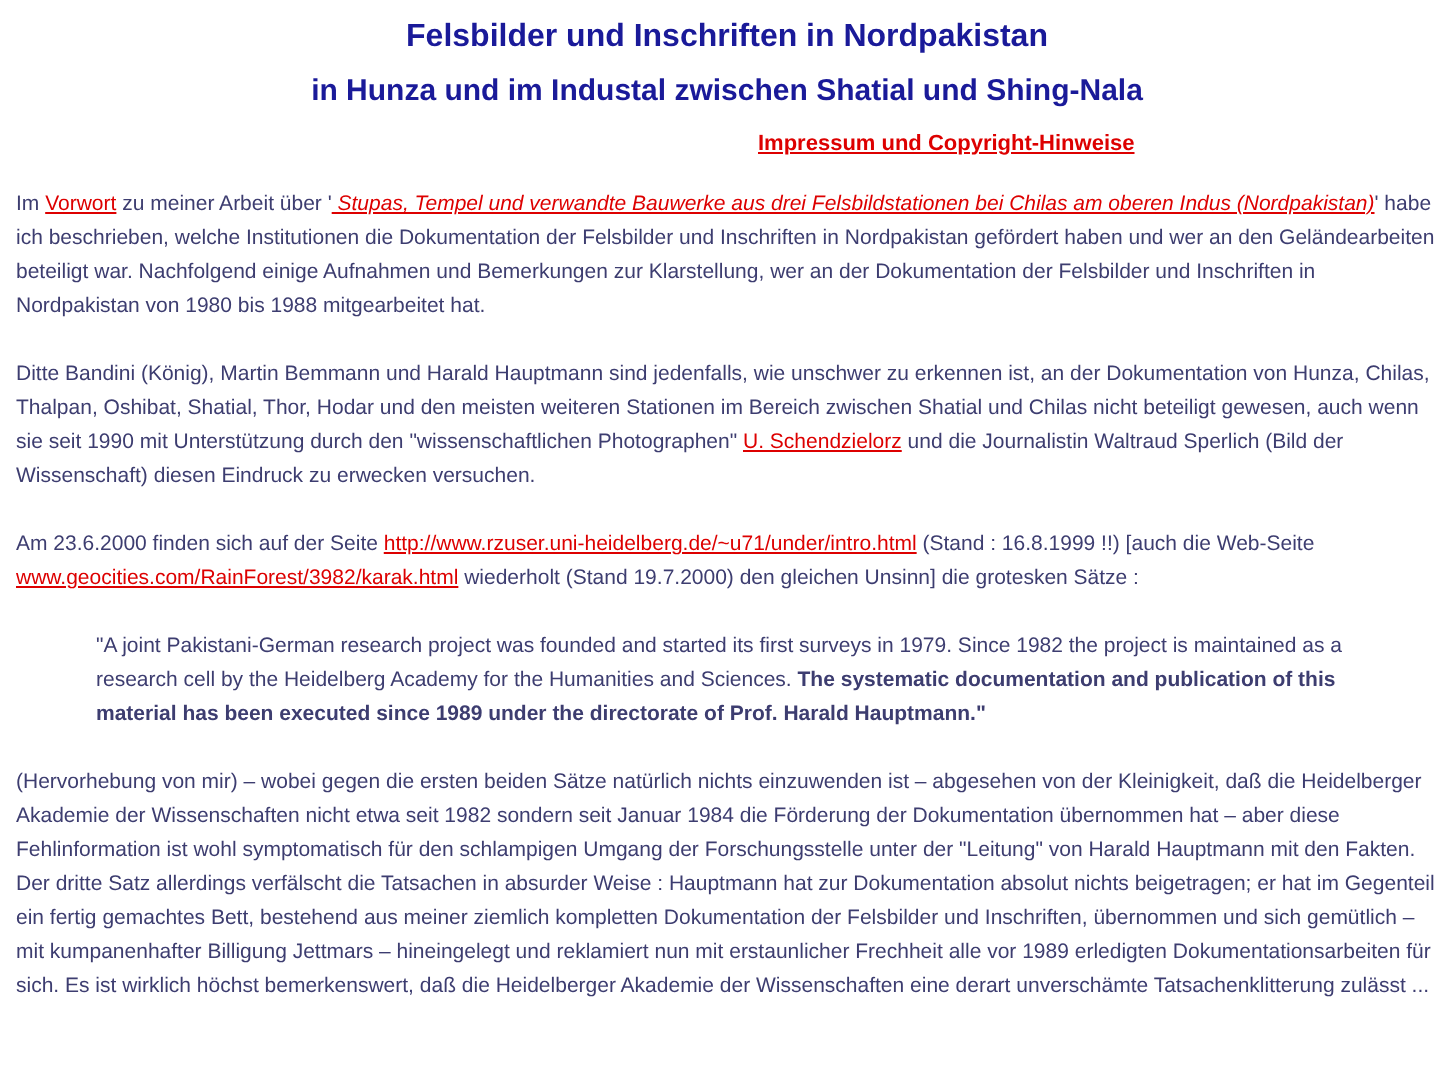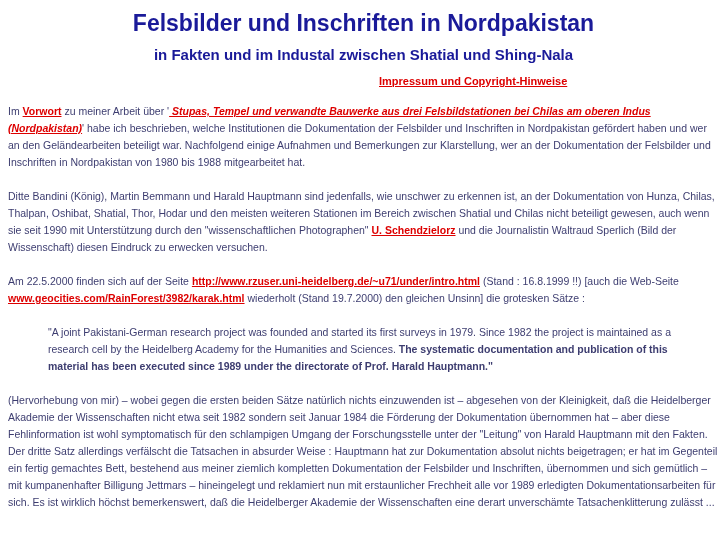--- a/index.html
+++ b/index.html
@@ -15,21 +15,21 @@
     height: 545px;
     overflow: hidden;
     background: var(--page-bg);
     font-family: "Liberation Sans", "DejaVu Sans", sans-serif;
   }
   .page { padding: 0 8px; }
 
   header { text-align: center; padding-top: 10px; }
   .title {
     color: var(--title-blue);
-    font-size: 23px;
+    font-size: 16px;
     font-weight: bold;
     margin: 0;
     letter-spacing: 0;
   }
   .subtitle {
     color: var(--title-blue);
     font-size: 15px;
     font-weight: bold;
     margin: 9px 0 0 0;
   }
@@ -38,21 +38,20 @@
     padding-left: 371px;
     margin-top: 8px;
     margin-bottom: 14px;
   }
   .impressum-row a { font-size: 11px; font-weight: bold; }
 
   a.link {
     color: var(--link-red);
     text-decoration: underline;
     cursor: pointer;
-    font-weight: bold;
   }
   a.link.italic { font-style: italic; }
   a.link.bold { font-weight: bold; }
   .bold { font-weight: bold; }
 
   main p, main blockquote {
     color: var(--body-text);
     font-size: 10.5px;
     line-height: 17px;
     margin: 17px 0;
@@ -60,32 +59,32 @@
   main p.first { margin-top: 11px; }
   main blockquote { margin: 12px 25px 12px 40px; }
 </style>
 </head>
 <body>
 
 <div class="page">
 
   <header>
     <h1 class="title">Felsbilder und Inschriften in Nordpakistan</h1>
-    <div class="subtitle">in Fakten und im Industal zwischen Shatial und Shing-Nala</div>
+    <div class="subtitle">in Hunza und im Industal zwischen Shatial und Shing-Nala</div>
     <div class="impressum-row"><a class="link bold">Impressum und Copyright-Hinweise</a></div>
   </header>
 
   <main>
 
     <p class="first"><span>Im </span><a class="link">Vorwort</a><span> zu meiner Arbeit über '</span><a class="link italic"> Stupas, Tempel und verwandte Bauwerke aus drei Felsbildstationen bei Chilas am oberen Indus (Nordpakistan)</a><span>' habe ich beschrieben, welche Institutionen die Dokumentation der Felsbilder und Inschriften in Nordpakistan gefördert haben und wer an den Geländearbeiten beteiligt war. Nachfolgend einige Aufnahmen und Bemerkungen zur Klarstellung, wer an der Dokumentation der Felsbilder und Inschriften in Nordpakistan von 1980 bis 1988 mitgearbeitet hat.</span></p>
 
 
     <p><span>Ditte Bandini (König), Martin Bemmann und Harald Hauptmann sind jedenfalls, wie unschwer zu erkennen ist, an der Dokumentation von Hunza, Chilas, Thalpan, Oshibat, Shatial, Thor, Hodar und den meisten weiteren Stationen im Bereich zwischen Shatial und Chilas nicht beteiligt gewesen, auch wenn sie seit 1990 mit Unterstützung durch den "wissenschaftlichen Photographen" </span><a class="link">U. Schendzielorz</a><span> und die Journalistin Waltraud Sperlich (Bild der Wissenschaft) diesen Eindruck zu erwecken versuchen.</span></p>
 
-    <p><span>Am 22.5.2000 finden sich auf der Seite </span><a class="link">http://www.rzuser.uni-heidelberg.de/~u71/under/intro.html</a><span> (Stand : 16.8.1999 !!) [auch die Web-Seite </span><a class="link">www.geocities.com/RainForest/3982/karak.html</a><span> wiederholt (Stand 19.7.2000) den gleichen Unsinn] die grotesken Sätze :</span></p>
+    <p><span>Am 23.6.2000 finden sich auf der Seite </span><a class="link">http://www.rzuser.uni-heidelberg.de/~u71/under/intro.html</a><span> (Stand : 16.8.1999 !!) [auch die Web-Seite </span><a class="link">www.geocities.com/RainForest/3982/karak.html</a><span> wiederholt (Stand 19.7.2000) den gleichen Unsinn] die grotesken Sätze :</span></p>
 
     <blockquote><span>"A joint Pakistani-German research project was founded and started its first surveys in 1979. Since 1982 the project is maintained as a research cell by the Heidelberg Academy for the Humanities and Sciences. </span><span class="bold">The systematic documentation and publication of this material has been executed since 1989 under the directorate of Prof. Harald Hauptmann."</span></blockquote>
 
     <p><span>(Hervorhebung von mir) – wobei gegen die ersten beiden Sätze natürlich nichts einzuwenden ist – abgesehen von der Kleinigkeit, daß die Heidelberger Akademie der Wissenschaften nicht etwa seit 1982 sondern seit Januar 1984 die Förderung der Dokumentation übernommen hat – aber diese Fehlinformation ist wohl symptomatisch für den schlampigen Umgang der Forschungsstelle unter der "Leitung" von Harald Hauptmann mit den Fakten. Der dritte Satz allerdings verfälscht die Tatsachen in absurder Weise : Hauptmann hat zur Dokumentation absolut nichts beigetragen; er hat im Gegenteil ein fertig gemachtes Bett, bestehend aus meiner ziemlich kompletten Dokumentation der Felsbilder und Inschriften, übernommen und sich gemütlich – mit kumpanenhafter Billigung Jettmars – hineingelegt und reklamiert nun mit erstaunlicher Frechheit alle vor 1989 erledigten Dokumentationsarbeiten für sich. Es ist wirklich höchst bemerkenswert, daß die Heidelberger Akademie der Wissenschaften eine derart unverschämte Tatsachenklitterung zulässt ...</span></p>
 
   </main>
 
 </div>
 
 </body></html>

